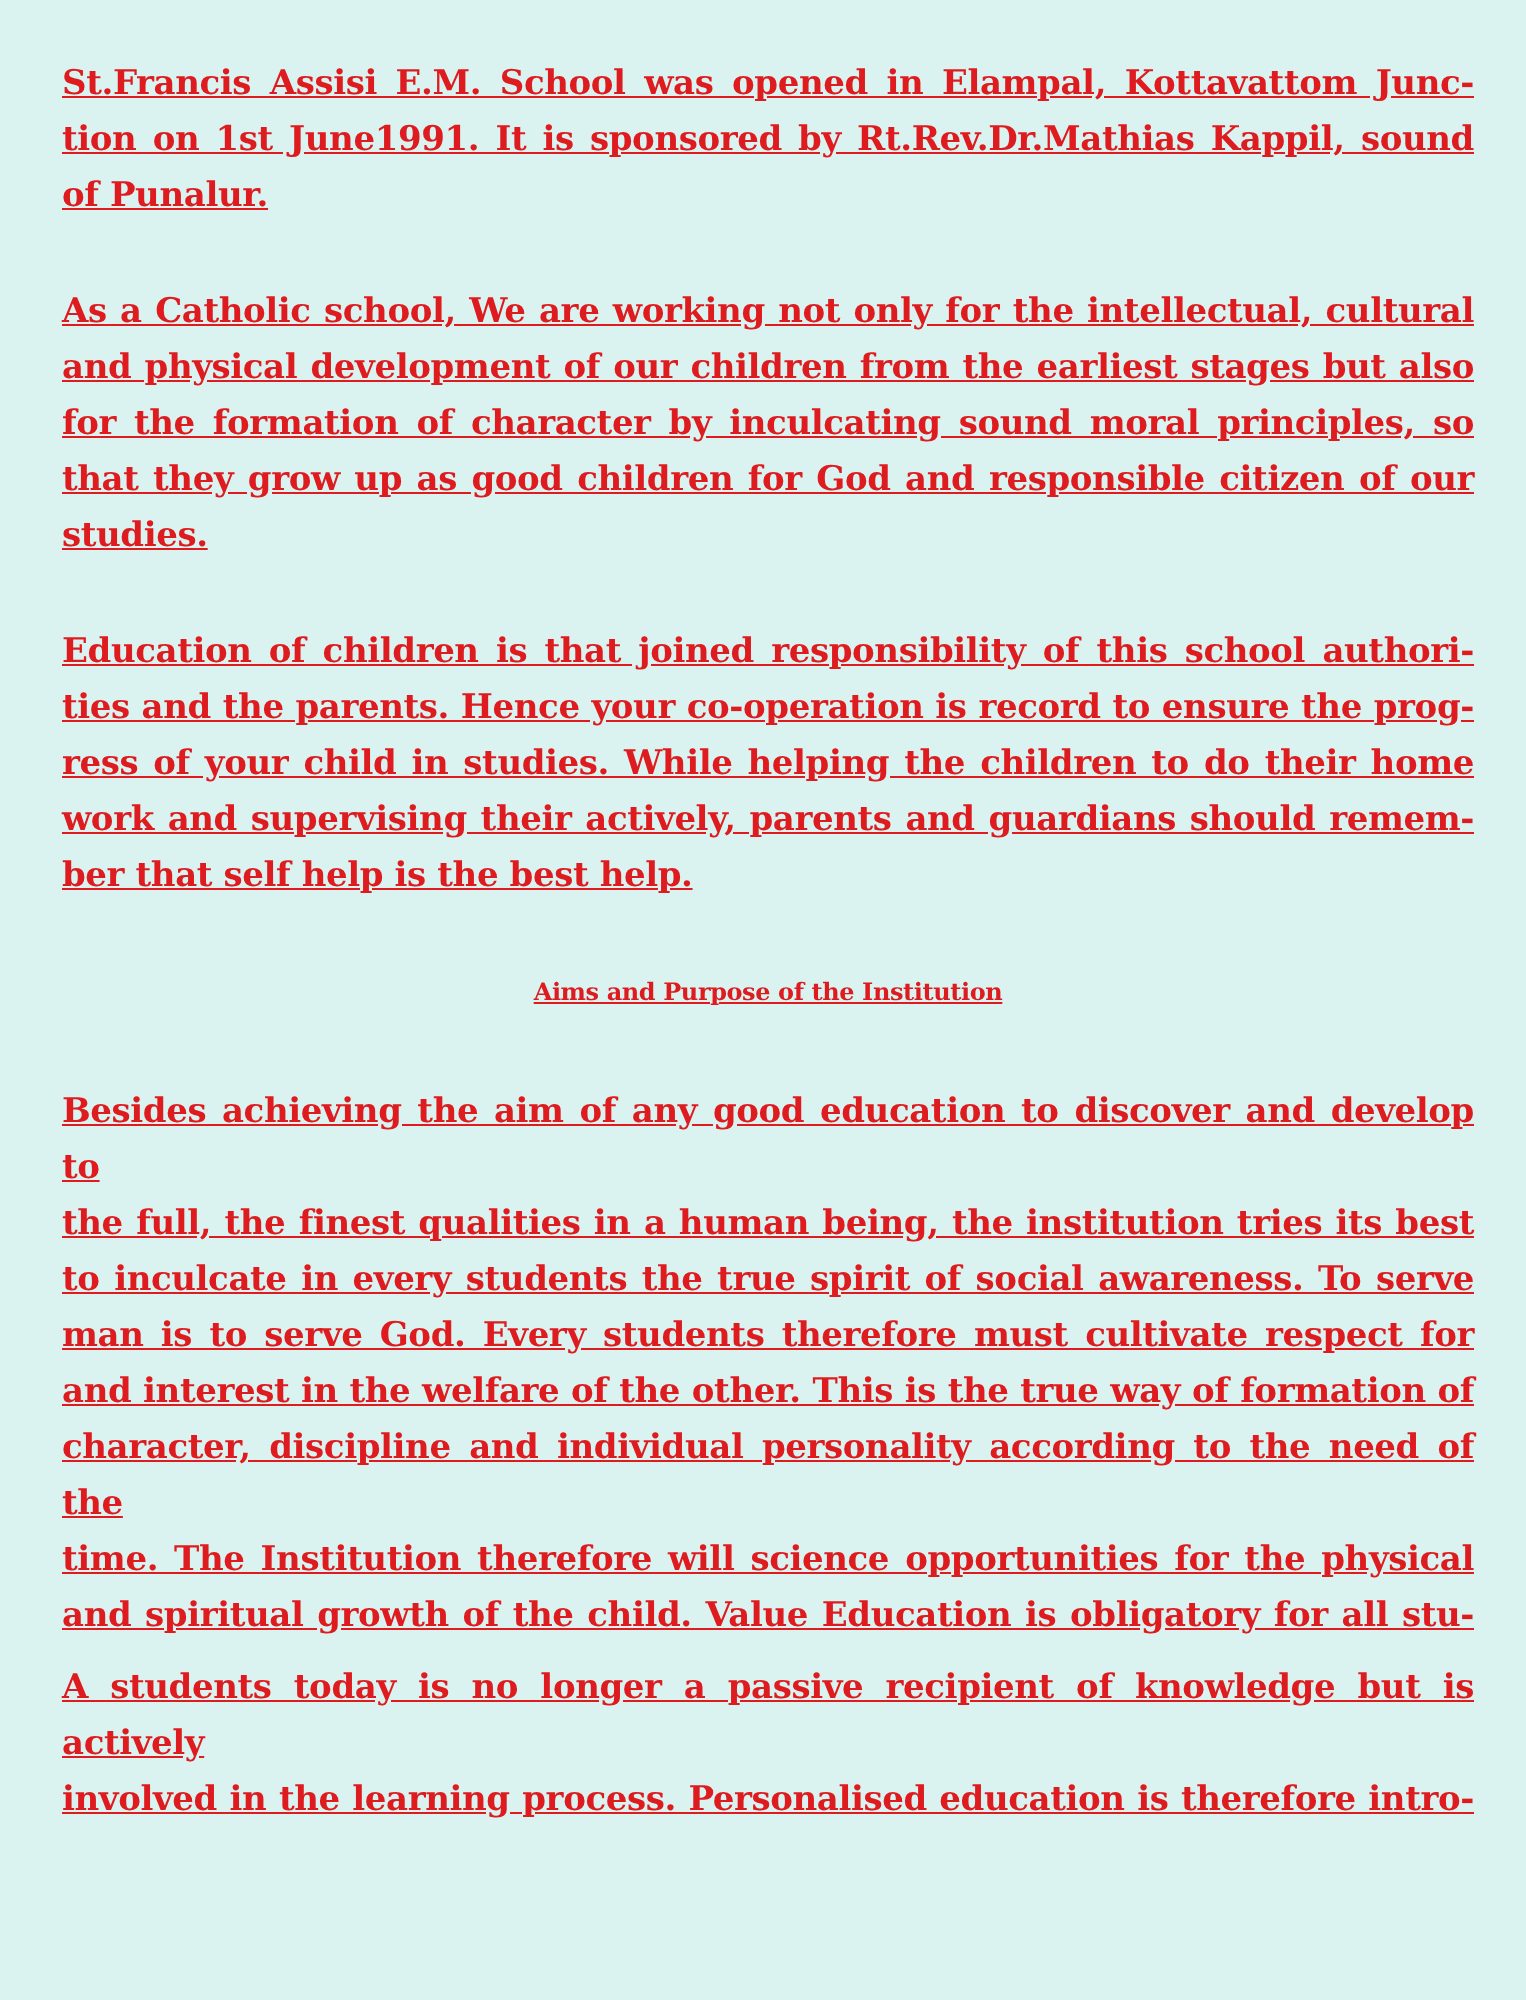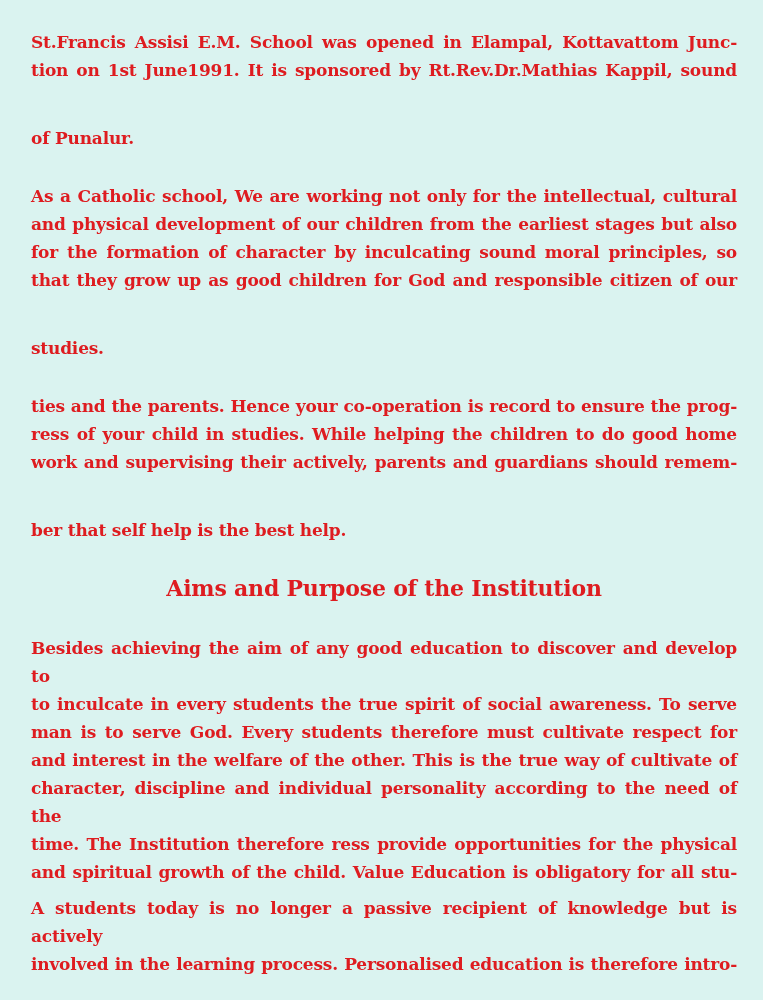--- a/index.html
+++ b/index.html
@@ -16,20 +16,21 @@
     height: 1000px;
     background: var(--bg);
     overflow: hidden;
     font-family: "DejaVu Serif", "Liberation Serif", serif;
   }
   main.page {
     width: 763px;
     height: 724px;
     padding: 28px 26px 0 31px;
     color: var(--ink);
+    text-decoration: underline;
   }
   .block-paragraph {
     margin: 0 0 30px 0;
   }
   .block-paragraph.tight-after {
     margin-bottom: 8px;
   }
   .block-paragraph:last-child {
     margin-bottom: 0;
   }
@@ -37,25 +38,24 @@
     font-size: 17px;
     font-weight: 700;
     line-height: 28px;
     letter-spacing: -0.2px;
     text-align: justify;
     text-align-last: justify;
     white-space: normal;
   }
   .text-line.last-line {
     text-align-last: left;
-    margin-top: 40px;
   }
   .block-heading {
     margin: 2px 0 32px 0;
-    font-size: 22px;
+    font-size: 12px;
     font-weight: 700;
     line-height: 28px;
     letter-spacing: -0.2px;
     text-align: center;
   }
 </style>
 </head>
 <body>
 
 <main class="page">
@@ -65,32 +65,34 @@
       <div class="text-line last-line">of Punalur.</div>
     </div>
     <div class="block-paragraph">
       <div class="text-line">As a Catholic school, We are working not only for the intellectual, cultural</div>
       <div class="text-line">and physical development of our children from the earliest stages but also</div>
       <div class="text-line">for the formation of character by inculcating sound moral principles, so</div>
       <div class="text-line">that they grow up as good children for God and responsible citizen of our</div>
       <div class="text-line last-line">studies.</div>
     </div>
     <div class="block-paragraph">
+      <div class="text-line">Education of children is that joined responsibility of this school authori-</div>
       <div class="text-line">ties and the parents. Hence your co-operation is record to ensure the prog-</div>
-      <div class="text-line">ress of your child in studies. While helping the children to do good home</div>
+      <div class="text-line">ress of your child in studies. While helping the children to do their home</div>
       <div class="text-line">work and supervising their actively, parents and guardians should remem-</div>
       <div class="text-line last-line">ber that self help is the best help.</div>
     </div>
     <div class="block-heading">Aims and Purpose of the Institution</div>
     <div class="block-paragraph tight-after">
       <div class="text-line">Besides achieving the aim of any good education to discover and develop to</div>
+      <div class="text-line">the full, the finest qualities in a human being, the institution tries its best</div>
       <div class="text-line">to inculcate in every students the true spirit of social awareness. To serve</div>
       <div class="text-line">man is to serve God. Every students therefore must cultivate respect for</div>
-      <div class="text-line">and interest in the welfare of the other. This is the true way of cultivate of</div>
+      <div class="text-line">and interest in the welfare of the other. This is the true way of formation of</div>
       <div class="text-line">character, discipline and individual personality according to the need of the</div>
-      <div class="text-line">time. The Institution therefore ress provide opportunities for the physical</div>
+      <div class="text-line">time. The Institution therefore will science opportunities for the physical</div>
       <div class="text-line">and spiritual growth of the child. Value Education is obligatory for all stu-</div>
     </div>
     <div class="block-paragraph">
       <div class="text-line">A students today is no longer a passive recipient of knowledge but is actively</div>
       <div class="text-line">involved in the learning process. Personalised education is therefore intro-</div>
     </div>
   </main>
 
 </body></html>

